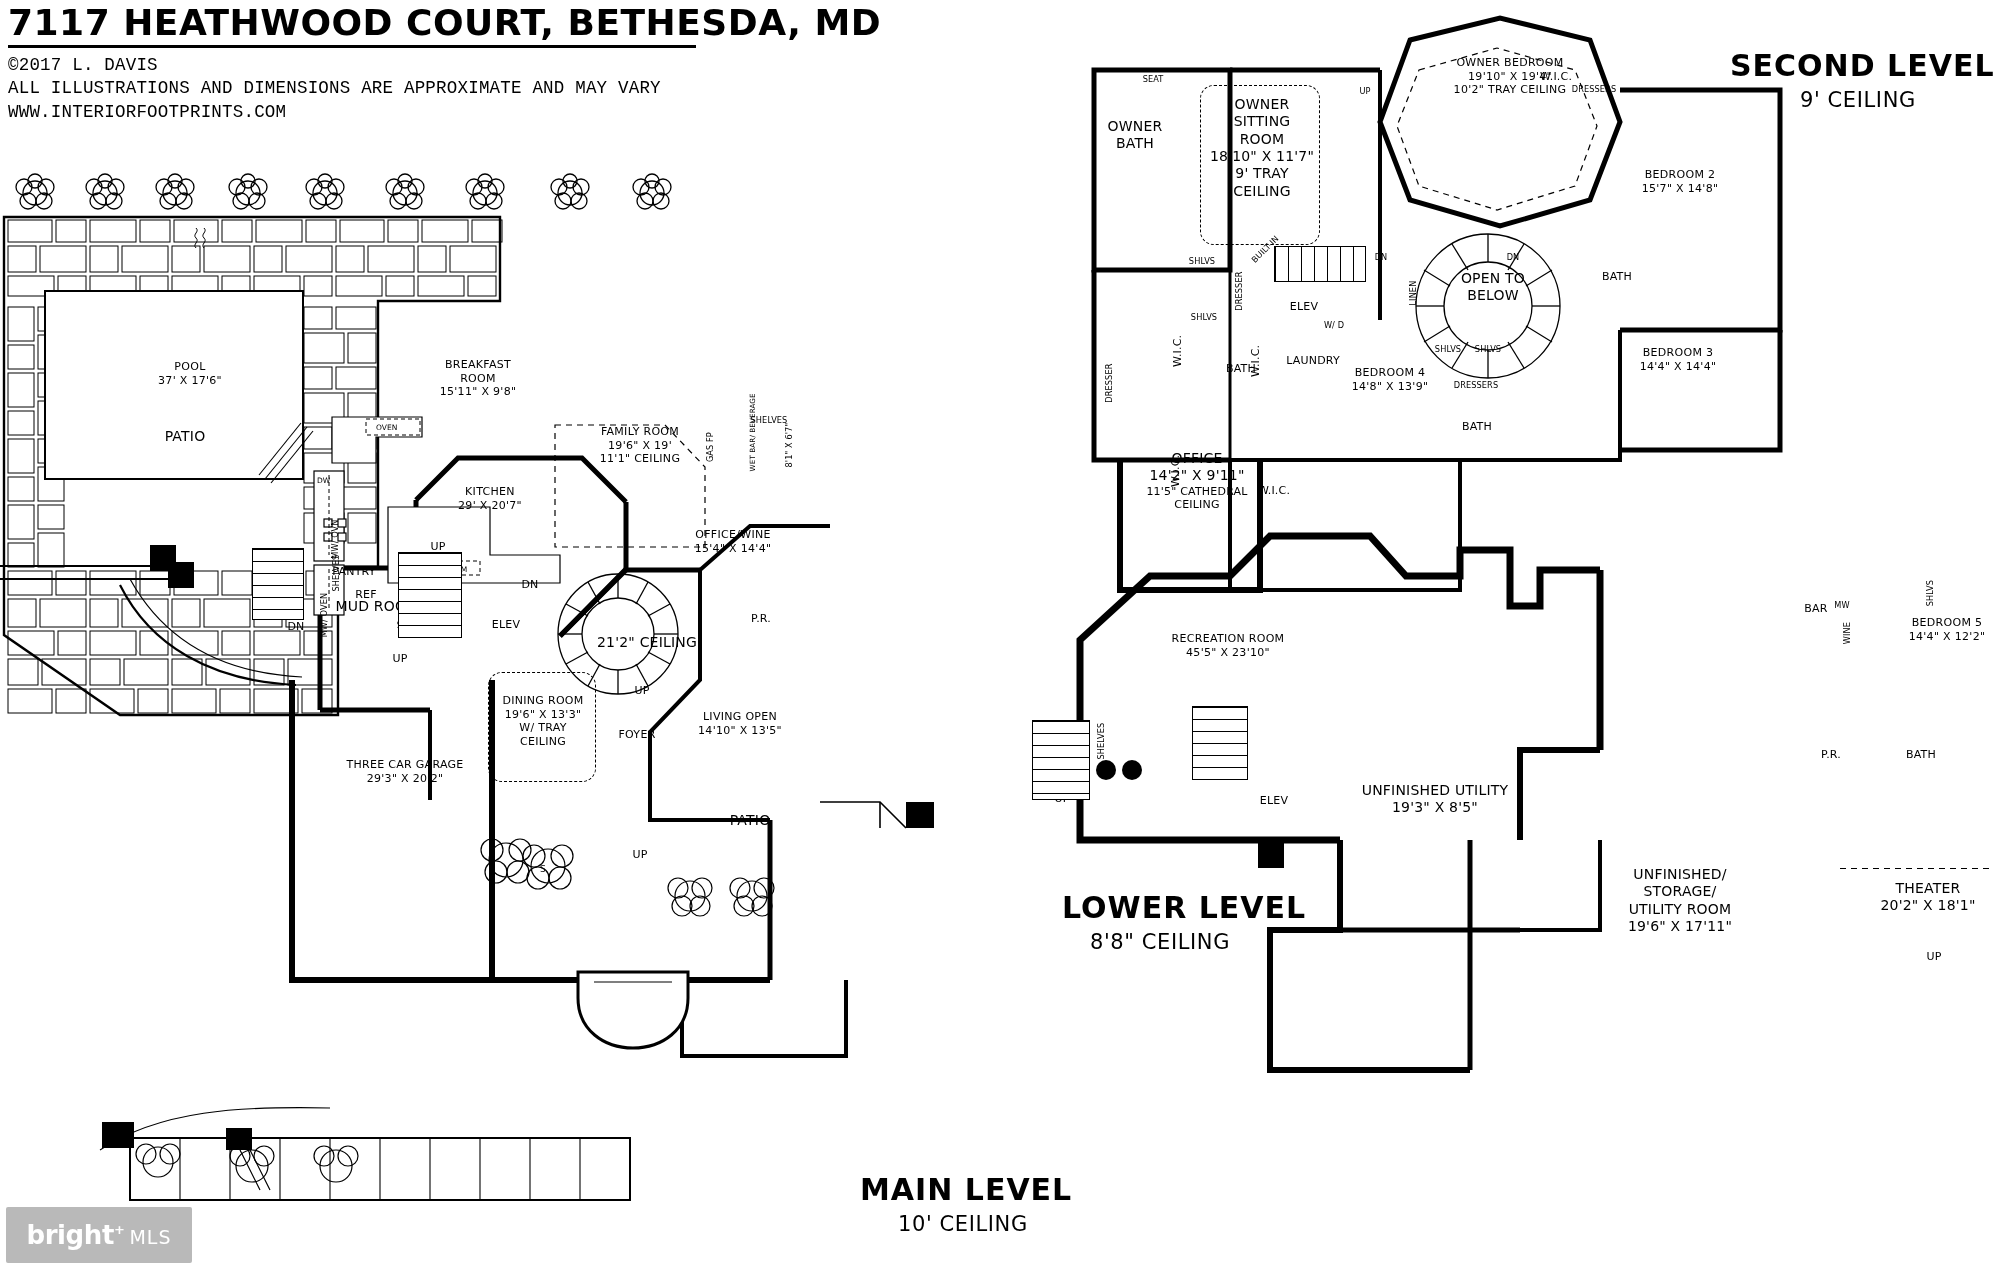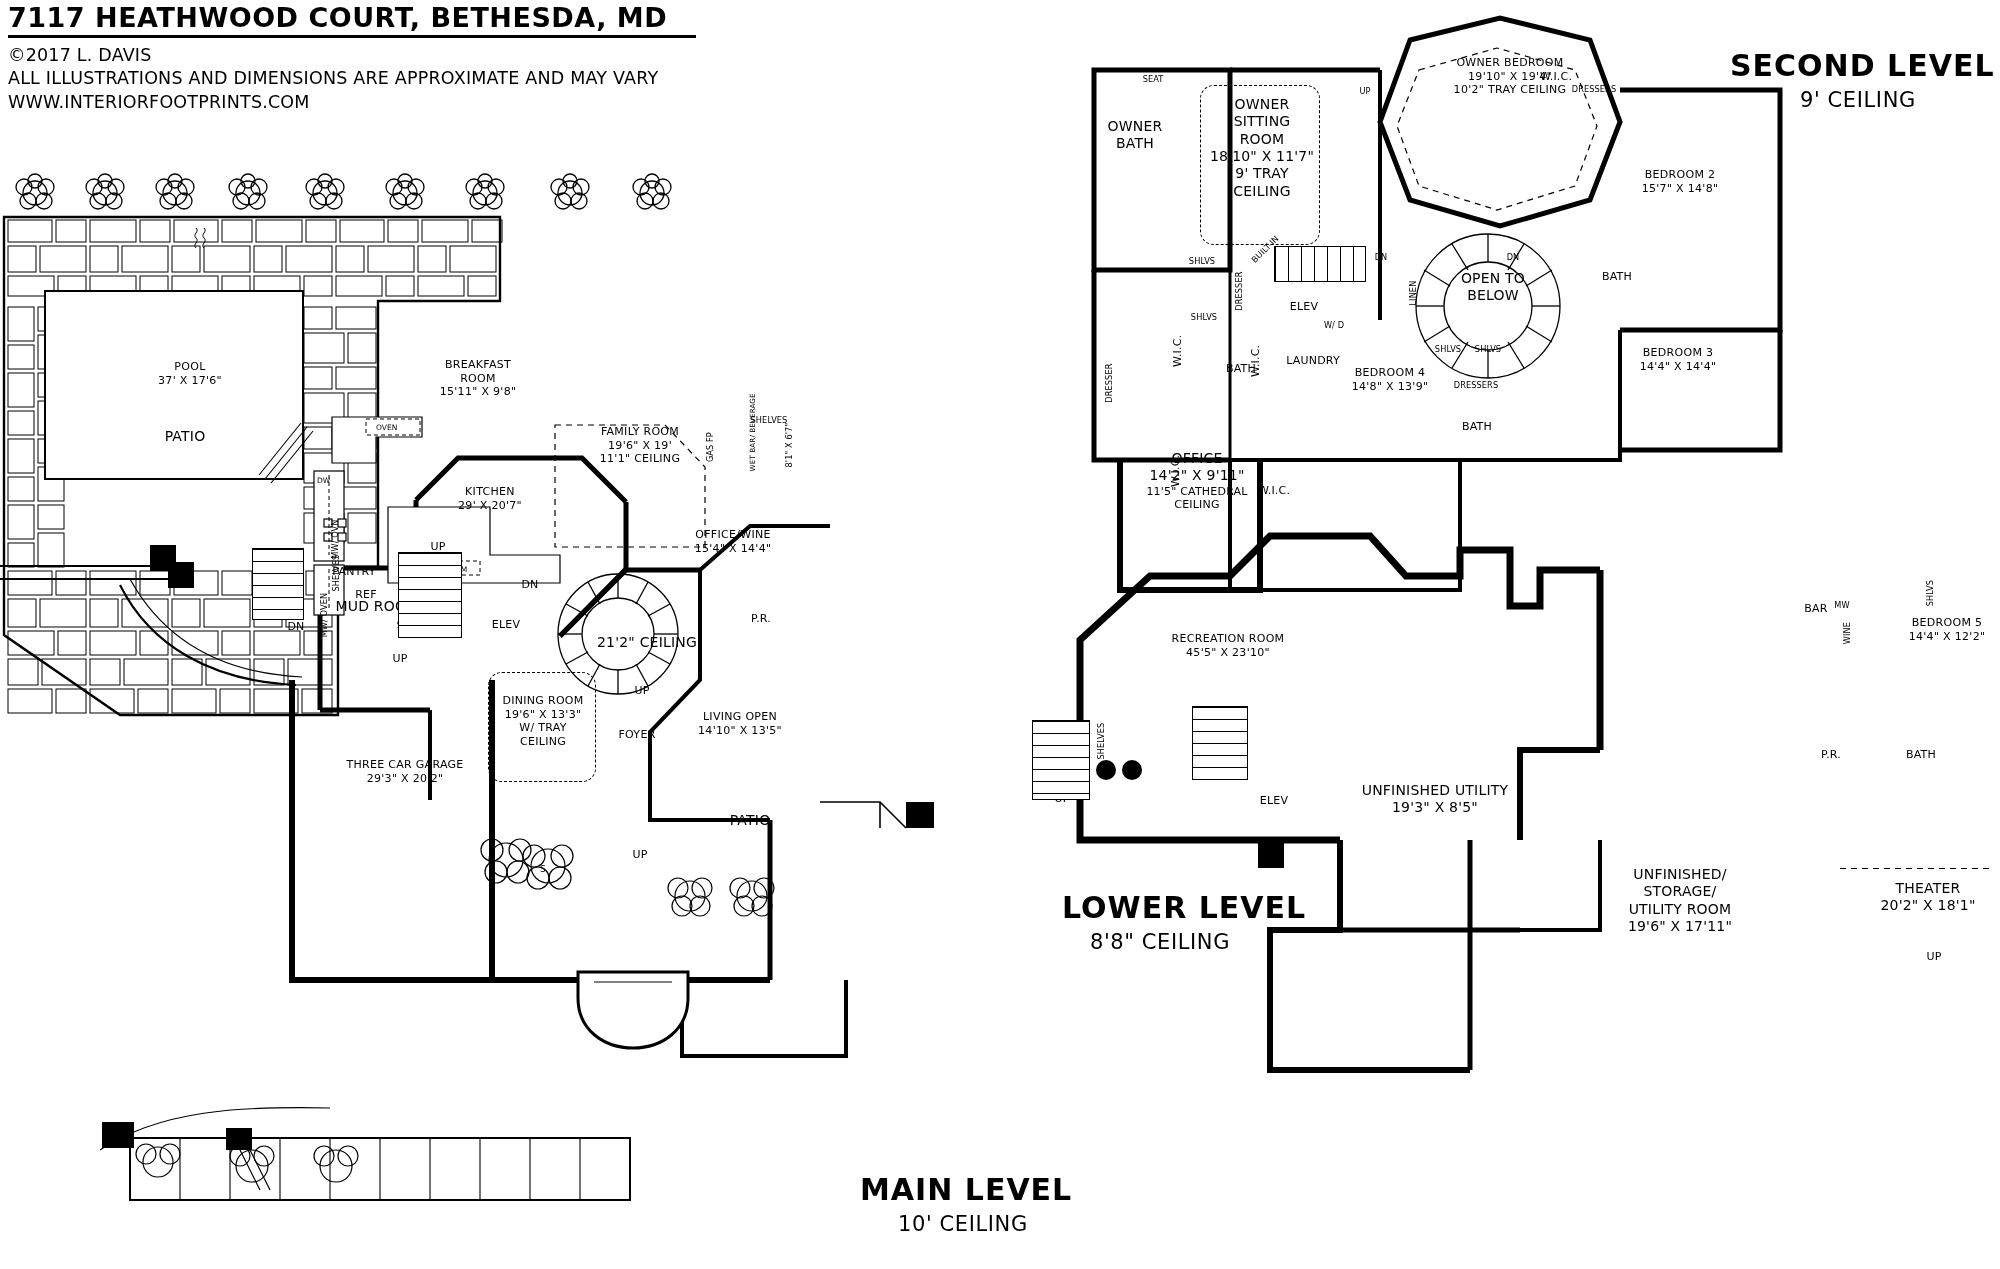--- a/index.html
+++ b/index.html
@@ -1,23 +1,23 @@
 <!DOCTYPE html>
 <html><head>
 <meta charset="utf-8">
 <style>
   html,body{margin:0;padding:0;background:#ffffff;}
   body{width:2000px;height:1269px;position:relative;overflow:hidden;
        font-family:"DejaVu Sans","Liberation Sans",sans-serif;color:#000;}
   .stage{position:absolute;left:0;top:0;width:2000px;height:1269px;}
   
   .hdr{position:absolute;left:8px;top:2px;width:760px;}
-  .hdr-title{font-size:27px;font-weight:bold;letter-spacing:.5px;white-space:nowrap;}
+  .hdr-title{font-size:36px;font-weight:bold;letter-spacing:.5px;white-space:nowrap;}
   .hdr-rule{height:3px;background:#000;width:688px;margin-top:2px;}
-  .hdr-line{font-size:17.5px;letter-spacing:.2px;line-height:1.33;white-space:nowrap;}          
+  .hdr-line{font-size:17.5px;letter-spacing:.2px;line-height:1.33;white-space:nowrap;font-family:Liberation Mono, monospace;}          
   .ln{position:absolute;background:#000;height:1px;}
   .boxh{position:absolute;border:1.6px solid #000;box-sizing:border-box;background:#fff;}
   .fill{position:absolute;background:#000;}
   .dashr{position:absolute;border:1.3px dashed #000;box-sizing:border-box;border-radius:14px;background:transparent;}
   
   .lbl{position:absolute;text-align:center;line-height:1.24;white-space:nowrap;}
   .rm{font-size:11px;letter-spacing:.3px;}
   .rm-s{font-size:14px;letter-spacing:.2px;}
   .rm-xs{font-size:11px;letter-spacing:.2px;}
   .tiny{font-size:8.2px;letter-spacing:.1px;}
@@ -678,14 +678,19 @@
   <div class="stairv" style="left:1192px;top:706px;width:56px;height:74px"></div>
   <div class="fill" style="left:1096px;top:760px;width:20px;height:20px;border-radius:50%"></div>
   <div class="fill" style="left:1122px;top:760px;width:20px;height:20px;border-radius:50%"></div>
   <div class="fill" style="left:1258px;top:838px;width:26px;height:30px"></div>
 
   <div class="ln" style="left:1840px;top:868px;width:150px;height:1px;background:repeating-linear-gradient(to right,#000 0 6px,transparent 6px 11px)"></div>
 
   <div class="lvl" style="left:1062px;top:890px;">LOWER LEVEL</div>
   <div class="lvl-sub" style="left:1090px;top:930px;">8'8" CEILING</div>
 
+  <div class="wm">
+    <div class="wm-t">
+      <span>bright</span><span class="wm-plus">+</span><span class="m">MLS</span>
+    </div>
+  </div>
 
 </div>
 
 </body></html>

